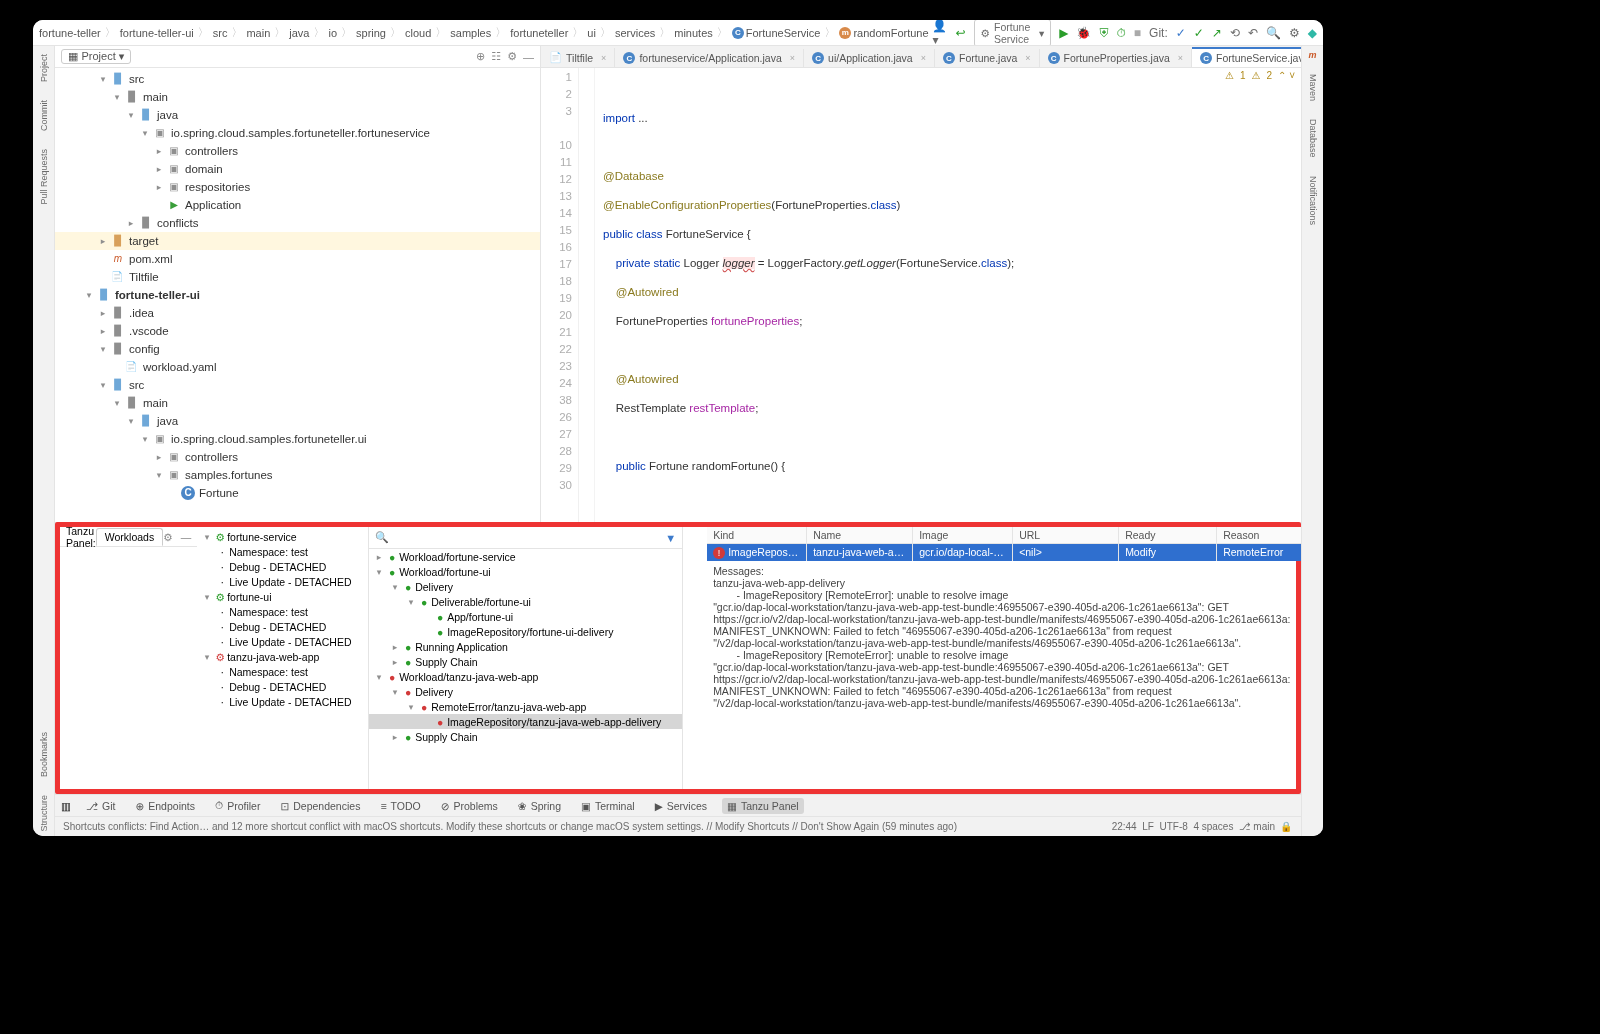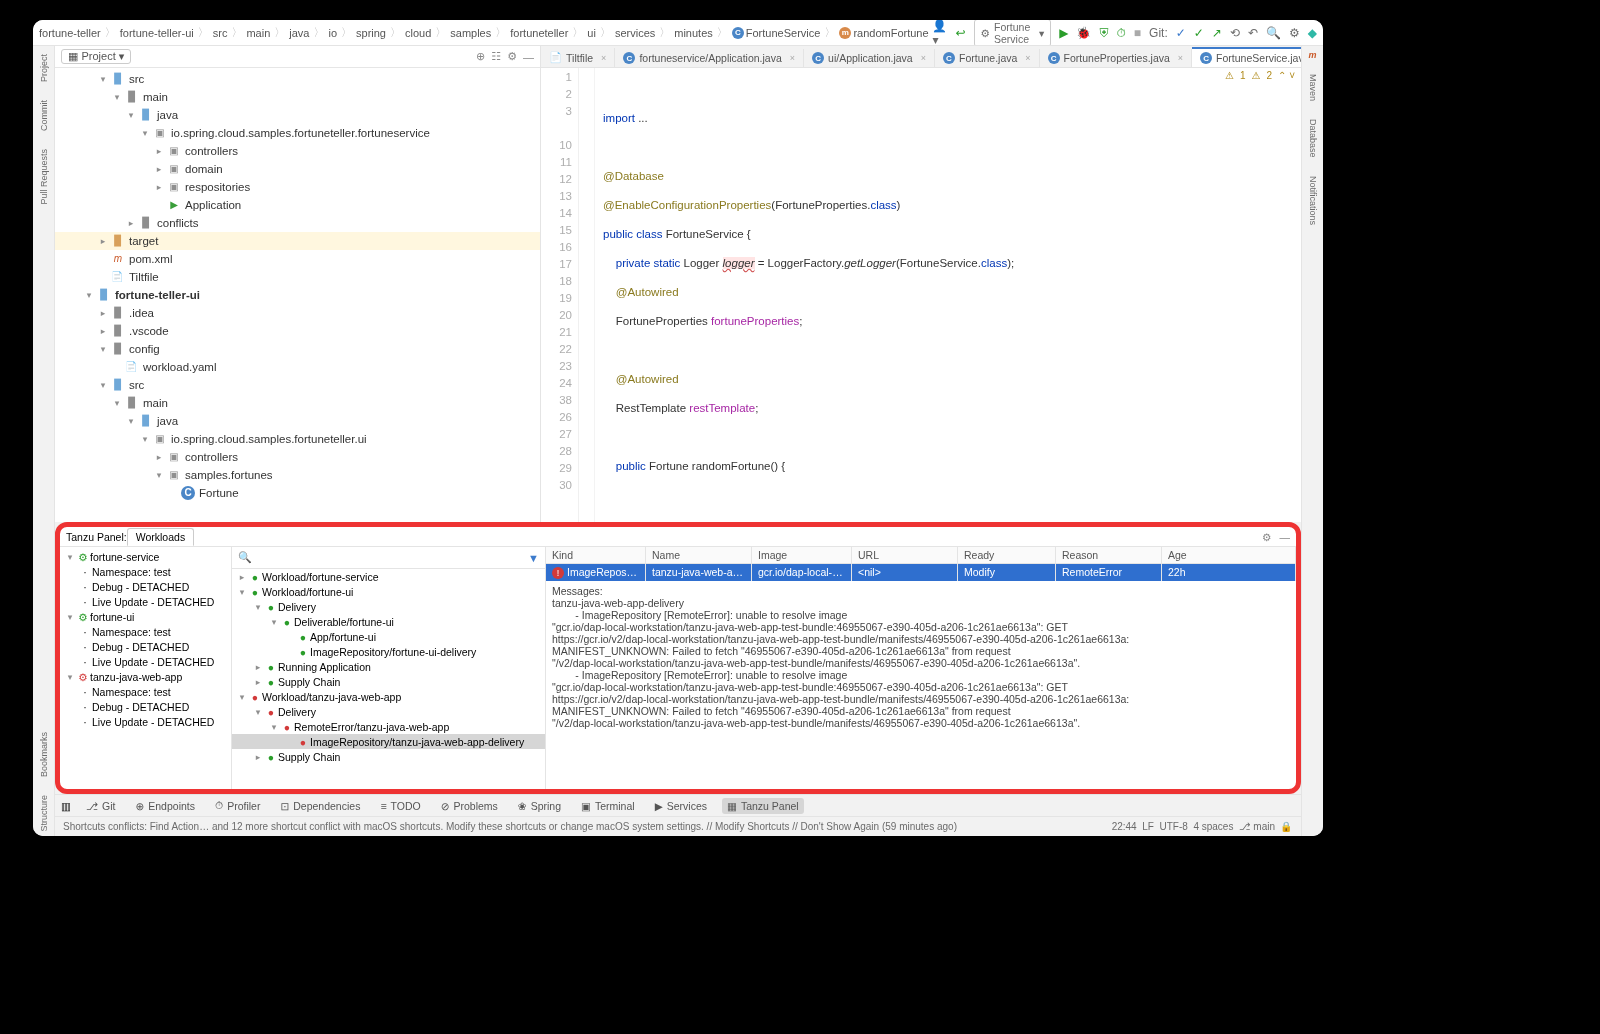--- a/index.html
+++ b/index.html
@@ -45,33 +45,33 @@
 .edbody { flex:1; display:flex; background:#fff; font-family: Menlo, Consolas, monospace; font-size:11.5px; min-height:0; position:relative; }
 .gut { width:38px; text-align:right; padding:3px 6px 0 0; color:#aeaeae; background:#fff; border-right:1px solid #f0f0f0; }
 .marks { width:16px; background:#fff; border-right:1px solid #f3f3f3; }
 .code { flex:1; padding:3px 4px 0 8px; color:#333; white-space:pre; overflow:hidden; }
 .code .kw { color:#0035b3; } .code .ann { color:#8a7a1f; }
 .code .fld { color:#a626a4; } .code .sit { font-style:italic; color:#333; }
 .code .err { background:#ffe4e4; text-decoration: underline wavy #d05050; }
 .lineh { height:17px; }
 .gut .lineh { height:17px; }
 .warn { position:absolute; top:2px; right:6px; font-size:10px; color:#b08a1a; display:flex; gap:6px; align-items:center; }
-.panel { border:5px solid #ee3333; border-radius:12px; display:flex; flex-direction:column; background:#fff; }
+.panel { border:5px solid #ee3333; border-radius:2px; display:flex; flex-direction:row; background:#fff; }
 .paneltabs { height:20px; display:flex; align-items:center; border-bottom:1px solid #e4e4e4; font-size:10.5px; padding:0 6px; }
 .paneltabs .t { padding:2px 8px; border:1px solid transparent; }
 .paneltabs .t.on { border:1px solid #ccc; border-bottom-color:#fff; background:#fff; border-radius:3px 3px 0 0; }
 .paneltabs .right { margin-left:auto; display:flex; gap:8px; color:#888; }
 .panelbody { flex:1; display:flex; min-height:0; }
 .col1 { width:172px; border-right:1px solid #e4e4e4; overflow:auto; font-size:10.5px; padding:2px 0; }
 .col2 { width:314px; border-right:1px solid #e4e4e4; display:flex; flex-direction:column; }
 .col2 .search { height:22px; border-bottom:1px solid #e4e4e4; display:flex; align-items:center; padding:0 6px; font-size:11px; color:#888; }
 .col2 .search input { flex:1; border:none; outline:none; font-size:11px; }
 .col2 .search .f { color:#3d7bcc; margin-left:4px; }
 .col2 .tr { flex:1; overflow:auto; font-size:10.5px; }
-.col3 { flex:1; display:flex; flex-direction:column; min-width:0; }
+.col3 { flex:1; display:flex; flex-direction:column; min-width:0;margin-left:24px; }
 .tblh { display:flex; font-size:10.5px; color:#555; border-bottom:1px solid #e4e4e4; background:#fafafa; }
 .tblh > div, .tblr > div { padding:2px 6px; border-right:1px solid #e4e4e4; overflow:hidden; text-overflow:ellipsis; white-space:nowrap; }
 .tblr { display:flex; font-size:10.5px; background:#2f6fcf; color:#fff; }
 .c-kind{width:100px} .c-name{width:106px} .c-img{width:100px} .c-url{width:106px} .c-ready{width:98px} .c-reason{width:106px} .c-age{flex:1}
 .msgs { flex:1; overflow:auto; font-family:Menlo,Consolas,monospace; font-size:10.5px; color:#444; padding:4px 6px; white-space:pre-wrap; word-break:break-all; }
 .botbar { height:22px; border-top:1px solid #e4e4e4; display:flex; align-items:center; font-size:10.5px; background:#f2f2f2; padding:0 6px; gap:10px; }
 .botbar .btn { display:flex; align-items:center; gap:4px; color:#555; padding:2px 5px; }
 .botbar .btn.on { background:#d6d6d6; border-radius:3px; }
 .status { height:20px; border-top:1px solid #e4e4e4; display:flex; align-items:center; font-size:10px; color:#6b6b6b; padding:0 8px; }
 .status .sp { flex:1; }

